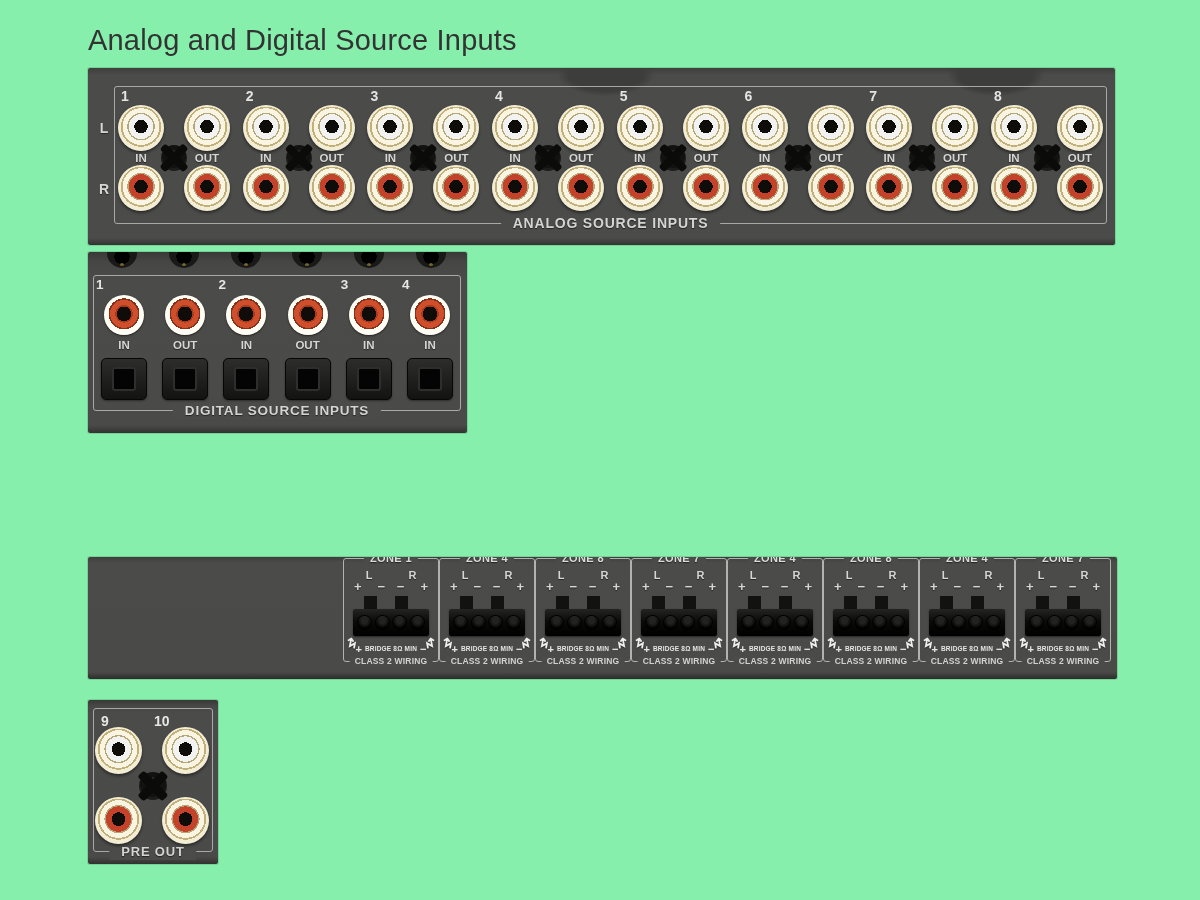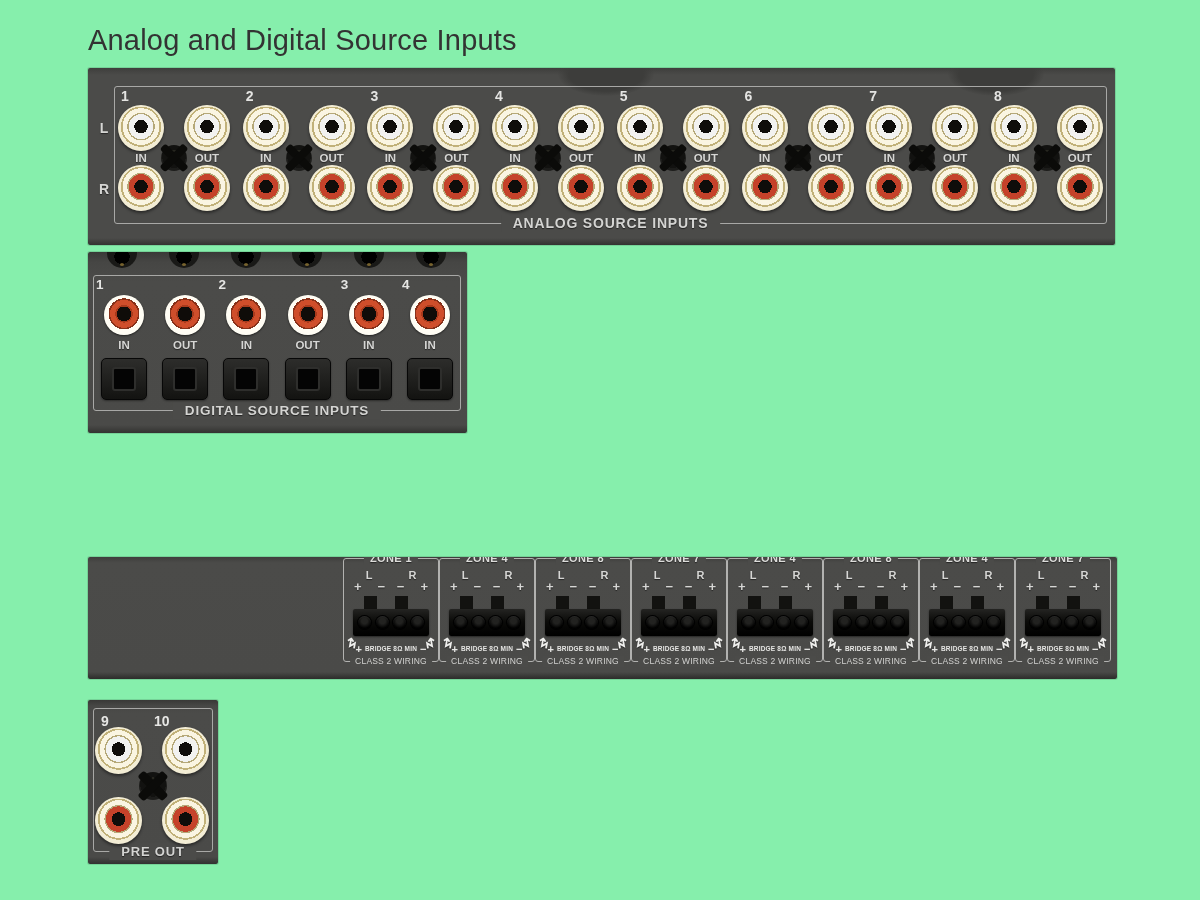--- a/index.html
+++ b/index.html
@@ -136,21 +136,21 @@
   .zbridge { position:relative; height:13px; margin-top:3px; text-align:center;
     color:#e6e6e4; white-space:nowrap; }
   .bplus  { font-size:11px; font-weight:700; vertical-align:middle; }
   .btext  { font-size:6.5px; font-weight:700; letter-spacing:0.2px;
     vertical-align:middle; margin:0 3px; }
   .bolt { position:absolute; top:-4px; font-size:14px; font-weight:700; color:#efefed;
     display:inline-block; transform:rotate(180deg); text-shadow:0 -1px 1px rgba(0,0,0,0.5); }
   .bolt-l { left:2px; } .bolt-r { right:2px; transform:rotate(180deg) scaleX(-1); }
   .zclass { position:absolute; left:50%; bottom:-6px; transform:translateX(-50%);
     background:#4b4b49; padding:0 5px; line-height:11px; white-space:nowrap;
-    font-size:8.5px; font-weight:400; color:#d2d2d0; letter-spacing:0.2px; }
+    font-size:8.5px; font-weight:700; color:#d2d2d0; letter-spacing:0.2px; }
 
   
   #preout-panel { left:88px; top:700px; width:130px; height:164px;
     background:linear-gradient(180deg,#383836 0px,#474745 6px,#4b4b49 14px,#4a4a48 calc(100% - 7px),#313130 100%); }
   #preout-border { top:8px; left:5px; right:5px; bottom:12px; }
   .pnum { position:absolute; z-index:3; font-size:14px; font-weight:700; color:#e6e6e4; }
   #pnum-9 { left:13px; top:13px; } #pnum-10 { left:66px; top:13px; }
   .pjack { position:absolute; z-index:3; }
   #pj-wl { left:7px;  top:27px; } #pj-wr { left:74px; top:27px; }
   #pj-rl { left:7px;  top:97px; } #pj-rr { left:74px; top:97px; }

